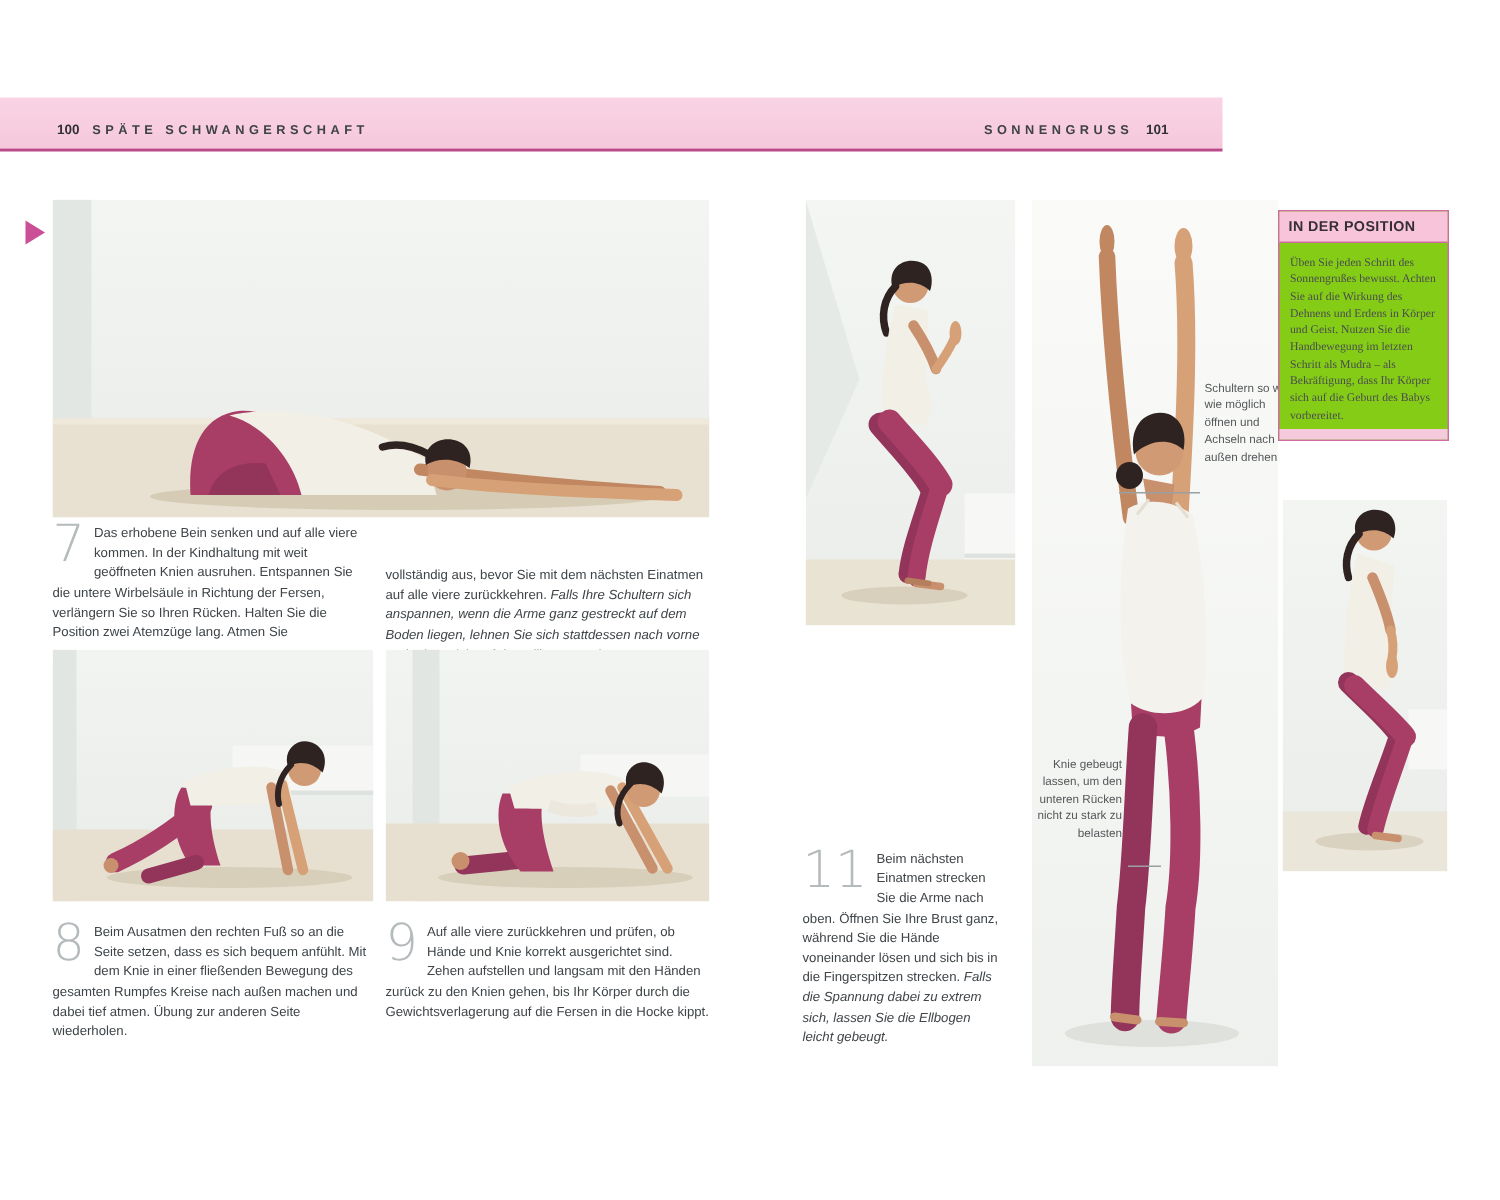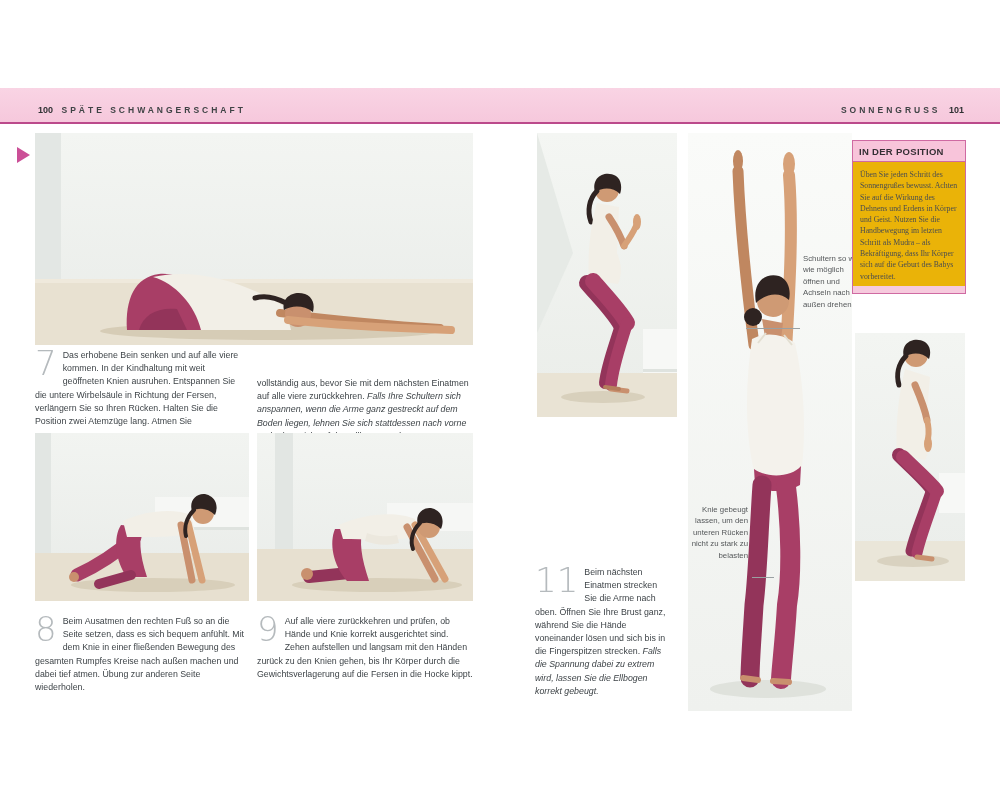--- a/index.html
+++ b/index.html
@@ -1,19 +1,19 @@
 <!DOCTYPE html>
 <html><head>
 <meta charset="utf-8">
 <style>
   html,body{margin:0;padding:0;background:#ffffff;}
   .canvas{position:relative;width:1000px;height:800px;background:#ffffff;overflow:hidden;
           font-family:"Liberation Sans",sans-serif;color:#3e4448;}
   
-  .header-band{position:absolute;left:0;top:88px;width:1000px;height:34px;
+  .header-band{position:absolute;left:0;top:65px;width:815px;height:34px;
                background:linear-gradient(#f9d4e4,#f6c8dc);border-bottom:2px solid #bb4a8b;}
   .hdr-left{position:absolute;left:38px;top:11px;}
   .hdr-right{position:absolute;right:36px;top:11px;text-align:center;}
   .pgnum{font-size:9px;font-weight:bold;color:#2f3133;letter-spacing:0;}
   .hdr-title{font-size:8.5px;color:#3f4345;letter-spacing:3px;font-weight:bold;margin:0 4px;}
   
   .section-arrow{position:absolute;left:17px;top:147px;width:0;height:0;
                  border-left:13px solid #cb4f97;border-top:8px solid transparent;border-bottom:8px solid transparent;}
   
   .photo{position:absolute;overflow:hidden;}
@@ -21,21 +21,21 @@
   
   .step{position:absolute;font-size:8.8px;line-height:13.2px;color:#3e4448;text-align:left;}
   .step-num{float:left;font-size:34px;line-height:26px;color:#b5babd;margin:1px 6px 0 0;
             font-family:"DejaVu Sans",sans-serif;font-weight:200;}
   .it{font-style:italic;}
   
   .annot{position:absolute;font-size:7.8px;line-height:11.4px;color:#55585a;z-index:5;}
   .annot.right{text-align:right;}
   .leader{position:absolute;height:1px;background:#9aa0a2;z-index:5;}
   
-  .info-box{position:absolute;left:852px;top:140px;width:112px;border:1px solid #cf6aa2;background:#eab308;z-index:6;}
+  .info-box{position:absolute;left:852px;top:140px;width:112px;border:1px solid #cf6aa2;background:#84cc16;z-index:6;}
   .info-box-header{background:#f8c4da;border-bottom:1px solid #cf6aa2;padding:5px 6px 4px 6px;
                    font-size:9.5px;font-weight:bold;color:#352f34;letter-spacing:.3px;}
   .info-box-body{padding:7px 7px 4px 7px;font-size:7.8px;line-height:11.3px;color:#4a4d50;font-family:Liberation Serif, serif;}
   .info-box-strip{height:7px;background:#f6cadd;}
 </style>
 </head>
 <body>
 
 <div class="canvas">
 
@@ -174,21 +174,21 @@
       <path d="M56,148 C68,162 82,176 90,190" stroke="#a83e66" stroke-width="16" fill="none" stroke-linecap="round"></path>
       <path d="M90,190 C84,210 76,232 74,252" stroke="#a83e66" stroke-width="12" fill="none" stroke-linecap="round"></path>
       <path d="M74,256 L90,258" stroke="#c9906e" stroke-width="5" fill="none" stroke-linecap="round"></path>
       <path d="M68,254 L82,256" stroke="#b57e5c" stroke-width="4" fill="none" stroke-linecap="round"></path>
     </svg>
   </div>
 
 
   <div class="step" style="left:535px;top:566px;width:134px;">
     <span class="step-num">11</span>
-    <span>Beim nächsten Einatmen strecken Sie die Arme nach oben. Öffnen Sie Ihre Brust ganz, während Sie die Hände voneinander lösen und sich bis in die Fingerspitzen strecken. </span><span class="it">Falls die Spannung dabei zu extrem wird, lassen Sie die Ellbogen korrekt gebeugt.</span>
+    <span>Beim nächsten Einatmen strecken Sie die Arme nach oben. Öffnen Sie Ihre Brust ganz, während Sie die Hände voneinander lösen und sich bis in die Fingerspitzen strecken. </span><span class="it">Falls die Spannung dabei zu extrem sich, lassen Sie die Ellbogen leicht gebeugt.</span>
   </div>
 
   <div class="photo" style="left:688px;top:133px;width:164px;height:578px;">
     <svg width="164" height="578" viewBox="0 0 164 578">
       <defs>
         <linearGradient id="w5" x1="0" y1="0" x2="0" y2="1">
           <stop offset="0" stop-color="#fafbf9"></stop>
             <stop offset="1" stop-color="#eff1ee"></stop>
         </linearGradient>
       </defs>

